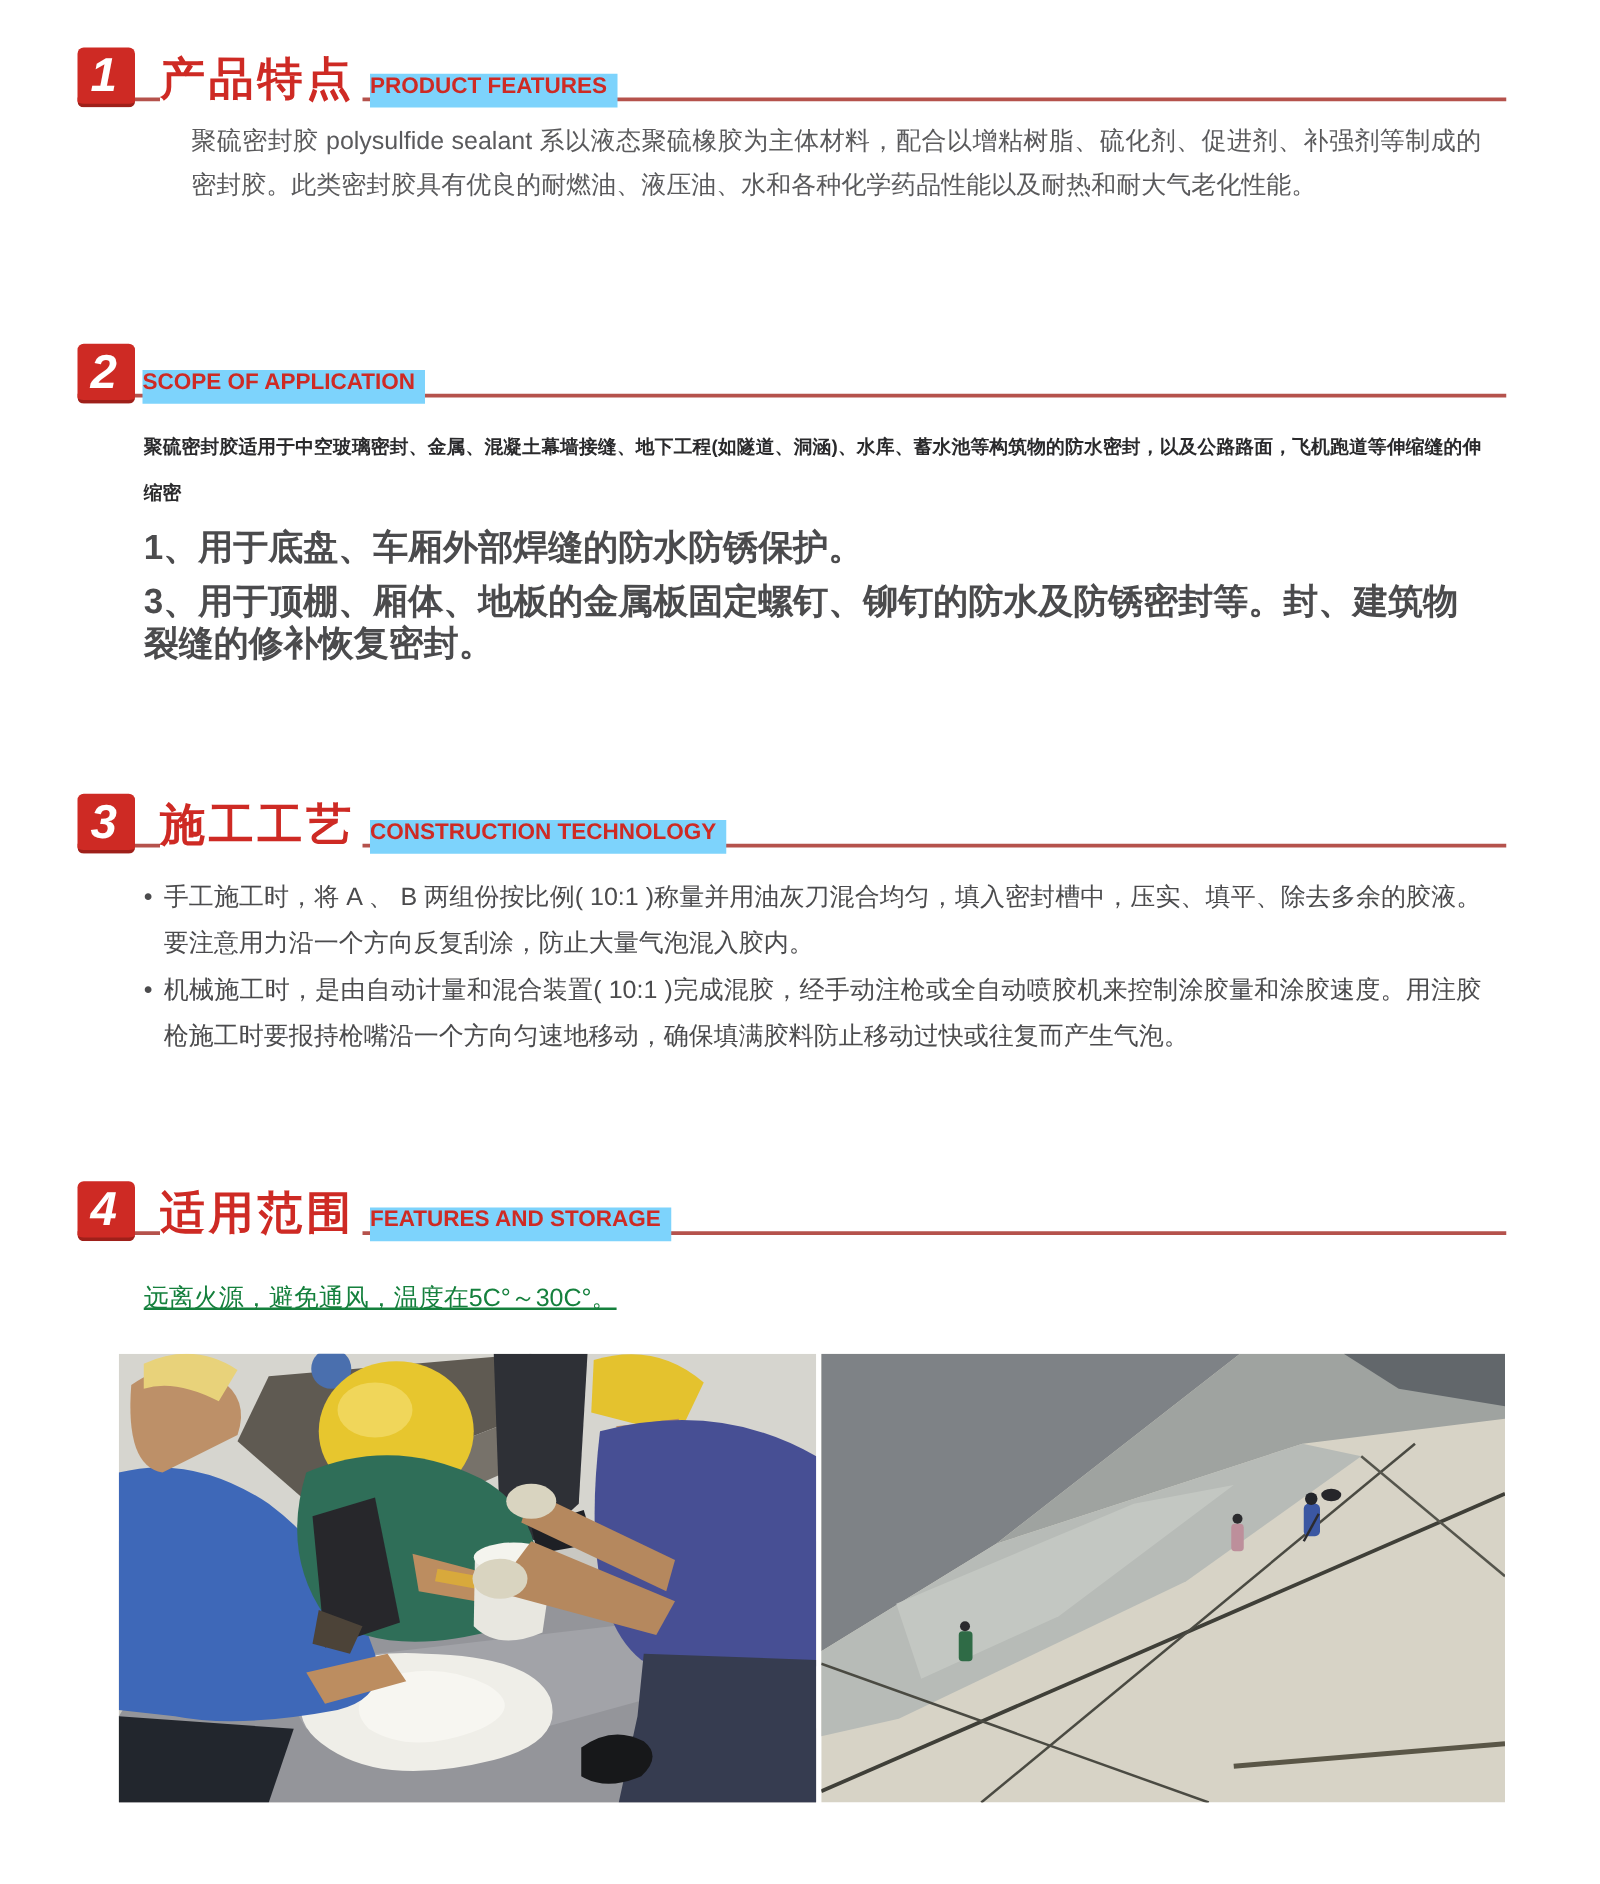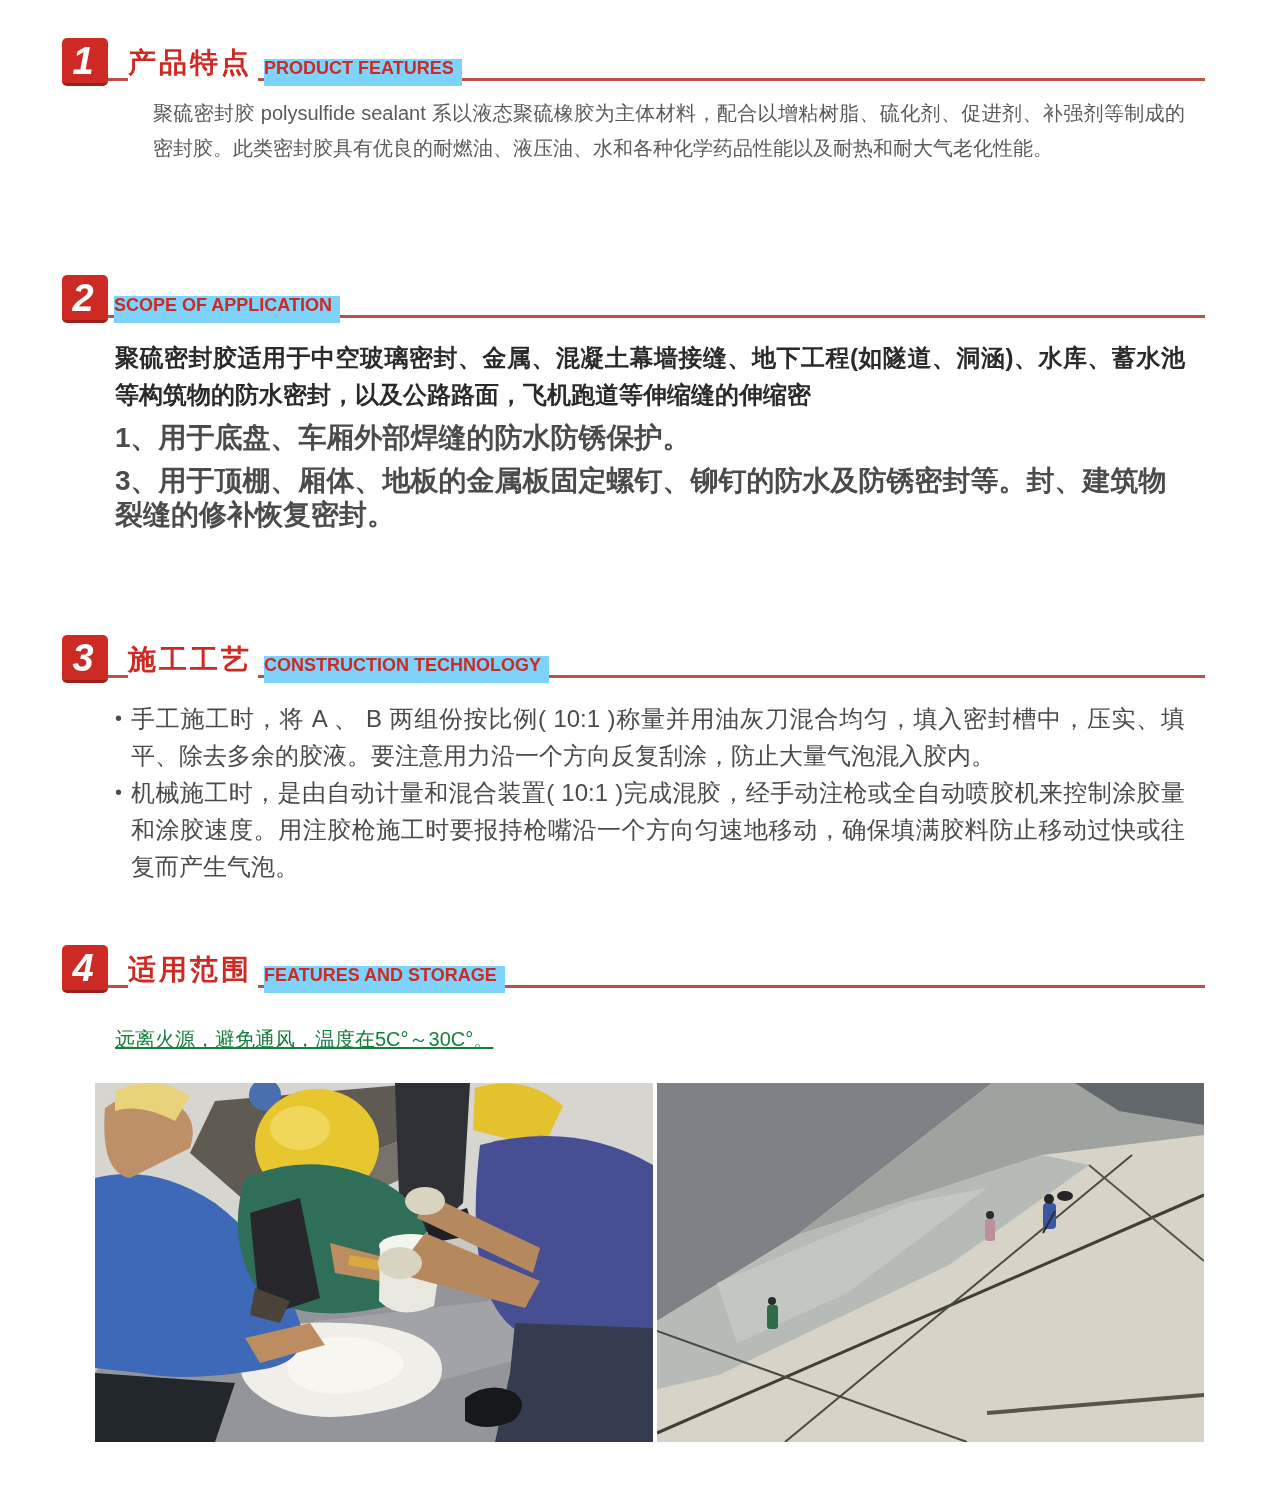--- a/index.html
+++ b/index.html
@@ -19,40 +19,40 @@
   .num-box {
     position:relative; z-index:1; width:46px; height:48px; flex:0 0 46px;
     background:#ce2a24; border-radius:5px; border-bottom:3px solid #9e201a;
     display:flex; align-items:center; justify-content:center;
   }
   .num-box span {
     color:#ffffff; font-size:38px; font-weight:bold; font-style:italic;
     line-height:1; padding-right:4px;
   }
   .title-zh {
-    position:relative; z-index:1; color:#ce2a24; font-size:28px; font-weight:bold;
+    position:relative; z-index:1; color:#ce2a24; font-size:36px; font-weight:bold;
     letter-spacing:3px; line-height:46px; margin-left:20px; white-space:nowrap;
     background:#ffffff; padding:0 6px 0 0;
   }
   .title-en {
     position:relative; z-index:1; color:#ce2a24; font-size:18px; font-weight:bold;
     line-height:1; margin-left:6px; padding-bottom:9px; white-space:nowrap;
     background:#7dd3fc; padding-right:8px;
   }
 
   .sec-body { margin:10px 20px 0 53px; }
   .para { color:#5a5a5c; font-size:20px; line-height:35px; text-align:justify;margin-left:38px; }
-  .lead { margin-top:16px; color:#2a2a2c; font-size:24px; font-weight:bold; line-height:37px; text-align:justify; }
+  .lead { margin-top:16px; color:#2a2a2c; font-size:15px; font-weight:bold; line-height:37px; text-align:justify; }
   .uses { margin-top:8px; }
   .use-item { color:#4b4b4d; font-size:28px; line-height:34px;font-weight:bold; }
   .use-item.gap { margin-bottom:9px; }
   .bullets { margin-top:17px; }
   .bullet-row { display:flex; }
   .bullet-dot { flex:0 0 16px; color:#4b4b4d; font-size:20px; line-height:37px; }
-  .bullet-text { color:#4b4b4d; font-size:24px; line-height:37px; text-align:justify; }
+  .bullet-text { color:#4b4b4d; font-size:20px; line-height:37px; text-align:justify; }
   .storage { margin-top:30px; color:#15803d; font-size:20px; line-height:32px;text-decoration:underline; }
 
   .photos { position:absolute; top:1083px; left:95px; }
   .photo { position:absolute; top:0; display:block; }
   .photo-left { left:0; }
   .photo-right { left:562px; }
 </style>
 </head>
 <body>
 

